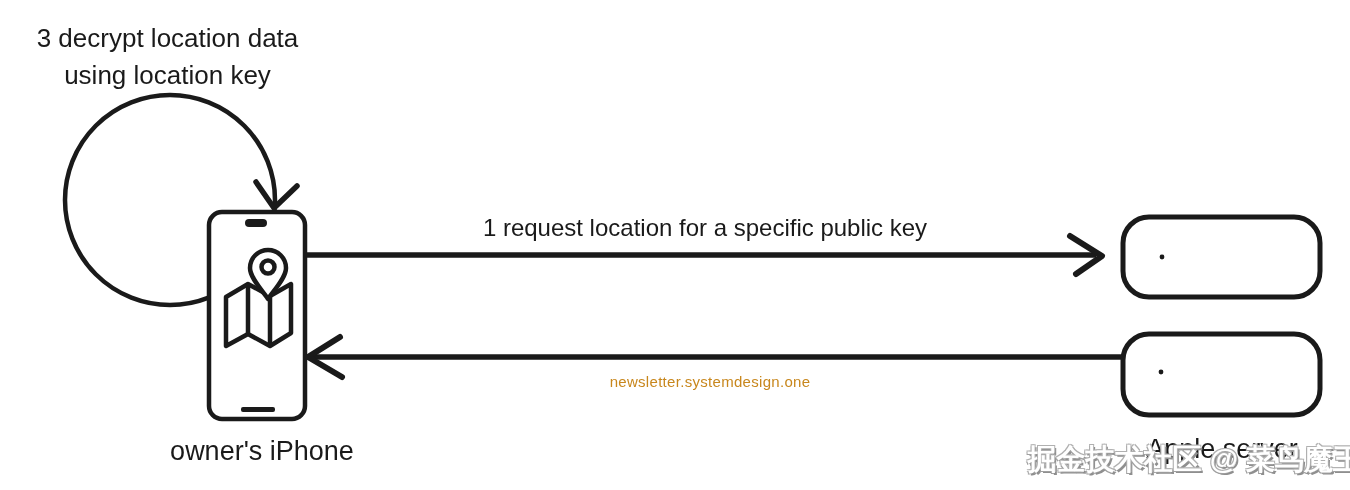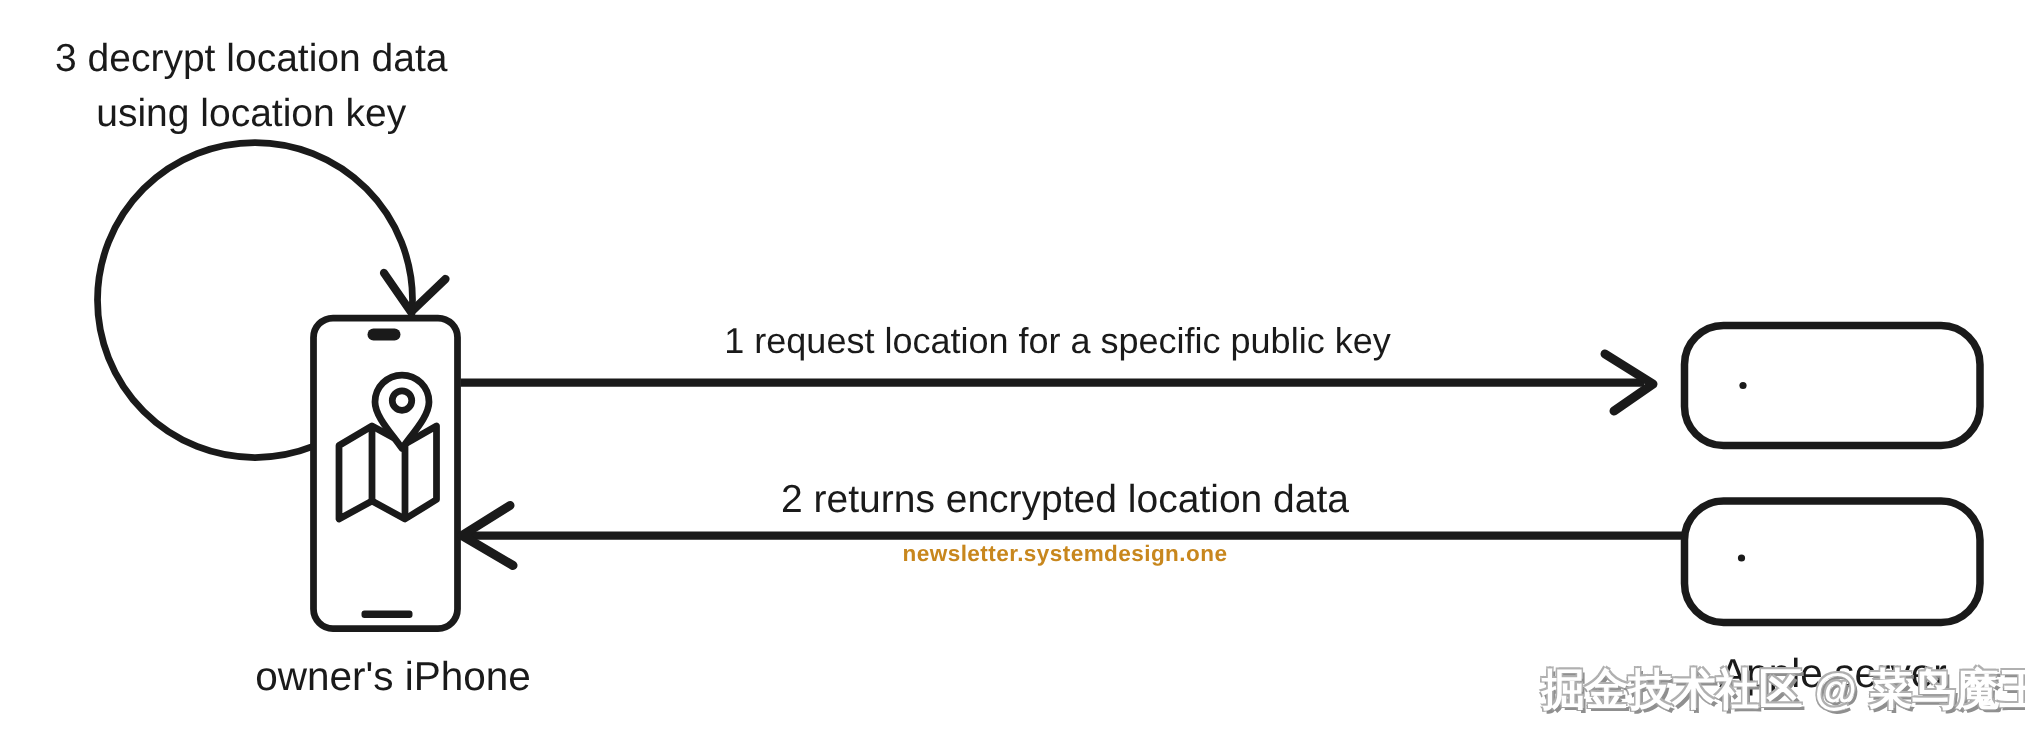--- a/index.html
+++ b/index.html
@@ -44,26 +44,25 @@
     font-size: 24px;
   }
   .flow2-label {
     left: 400px;
     top: 317px;
     width: 600px;
     font-size: 26px;
   }
   .site-label {
     left: 450px;
-    top: 361px;
+    top: 373px;
     width: 500px;
     font-size: 15px;
     color: #c8871d;
     letter-spacing: 0.3px;
-    font-weight: bold;
   }
   .phone-label {
     left: 107px;
     top: 436px;
     width: 290px;
     font-size: 27px;
     text-align: center;
   }
   .server-label {
     left: 1067px;
@@ -133,21 +132,20 @@
     </g>
   </svg>
 
   <div class="label loop-label">
     <span style="display:block">3 decrypt location data</span>
     <span style="display:block">using location key</span>
   </div>
 
   <div class="label flow1-label">1 request location for a specific public key</div>
 
-  <div class="label flow2-label">2 returns encrypted location data</div>
 
   <div class="label site-label">newsletter.systemdesign.one</div>
 
   <div class="label phone-label">owner's iPhone</div>
 
   <div class="label server-label">Apple server</div>
 
   <div class="watermark">掘金技术社区 @ 菜鸟魔王</div>
 
 </div>

